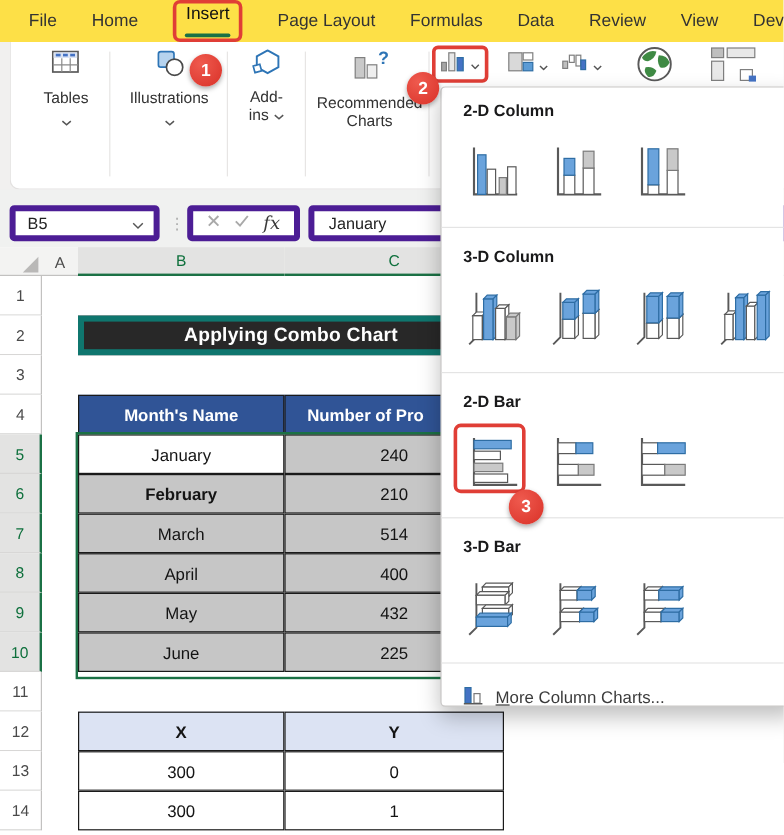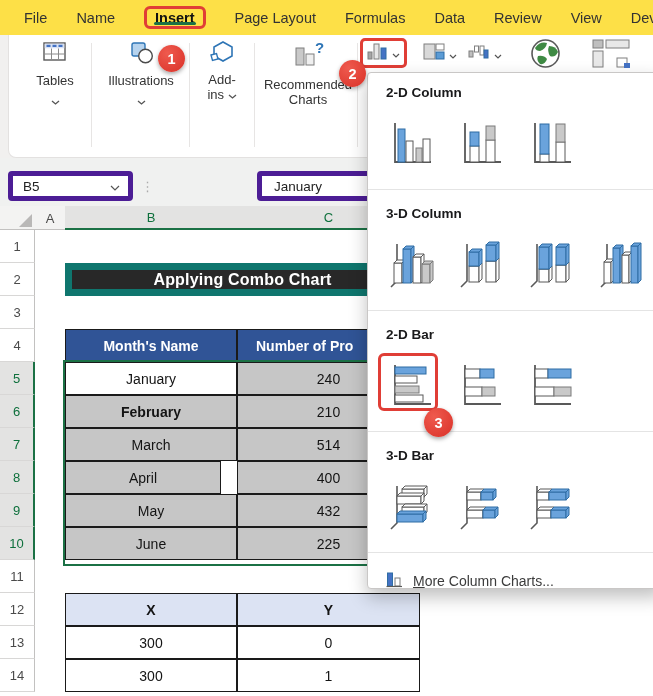--- a/index.html
+++ b/index.html
@@ -2,22 +2,22 @@
 <html><head>
 <meta charset="utf-8">
 <style>
   html,body{margin:0;padding:0;}
   body{width:653px;height:696px;overflow:hidden;position:relative;background:#F1F0EF;
        font-family:"Liberation Sans",sans-serif;-webkit-font-smoothing:antialiased;}
   
   #tabbar{position:absolute;left:0;top:0;width:653px;height:35px;background:#fde047;
           display:flex;align-items:center;padding-left:24px;gap:29px;box-sizing:border-box;}
   .tab{font-size:14.5px;color:#333;white-space:nowrap;cursor:default;}
-  .tab.active{font-weight:bold;color:#111;border:3px solid #E03E36;border-radius:6px;
-              padding:1px 8px 0 8px;position:relative;}
+  .tab.active{font-weight:normal;color:#111;border:3px solid #E03E36;border-radius:6px;
+              padding:1px 8px 12px 8px;position:relative;}
   .tab-underline{position:absolute;left:7px;right:7px;bottom:1px;height:3px;background:#1B7145;border-radius:2px;}
   
   #ribbon{position:absolute;left:8px;top:35px;width:652px;height:123px;background:#fff;
           border:1px solid #E3E1E0;border-top:none;border-radius:0 0 8px 8px;box-sizing:border-box;}
   .rdiv{position:absolute;top:8px;bottom:10px;width:1px;background:#E7E5E4;}
   .big-btn{position:absolute;top:6px;display:flex;flex-direction:column;align-items:center;cursor:default;}
   .big-btn .blabel{font-size:13px;color:#333;text-align:center;line-height:15px;margin-top:5px;}
   .chev{margin-top:3px;}
   .small-btn{position:absolute;display:flex;align-items:center;gap:4px;cursor:default;}
   .redbox-btn{border:3px solid #E03E36;border-radius:5px;padding:1px 4px;}
@@ -36,21 +36,21 @@
   .colhdr{position:absolute;top:0;height:24px;display:flex;align-items:center;justify-content:center;
           font-size:13px;color:#4A4A4A;box-sizing:border-box;}
   .colhdr.sel{background:#E3E3E2;color:#0E703C;border-bottom:2px solid #1B7145;}
   .corner-tri{position:absolute;right:3px;bottom:3px;width:0;height:0;
               border-left:13px solid transparent;border-bottom:13px solid #B9B8B7;}
   .rowhdr{position:absolute;left:0;width:35px;height:33px;display:flex;align-items:center;justify-content:center;
           font-size:13px;color:#4A4A4A;border-bottom:1px solid #D8D7D6;border-right:1px solid #C2C1C0;box-sizing:border-box;background:#fff;}
   .rowhdr.sel{background:#E3E3E2;color:#0E703C;border-right:2px solid #1B7145;}
   .cell{position:absolute;display:flex;align-items:center;justify-content:center;box-sizing:border-box;
         font-size:14px;color:#141414;border:1px solid #1A1A1A;}
-  .title-cell{background:#282828;color:#fff;font-weight:bold;font-size:16px;border:7px solid #0f766e;letter-spacing:.2px;}
+  .title-cell{background:#282828;color:#fff;font-weight:bold;font-size:16px;border:5px solid #0f766e;letter-spacing:.2px;}
   .hdr-cell{background:#305496;color:#fff;font-weight:bold;}
   .gray-cell{background:#C6C6C6;}
   .white-cell{background:#fff;}
   .xyhdr-cell{background:#DCE3F3;font-weight:bold;}
   #sel-border{position:absolute;border:2px solid #1B7145;pointer-events:none;z-index:3;}
   
   #watermark{position:absolute;left:246px;top:436px;display:flex;align-items:center;gap:7px;
              z-index:2;pointer-events:none;opacity:.9;}
   #wm-text{display:flex;flex-direction:column;}
   #wm-brand{font-size:24px;font-weight:bold;color:#B3CBE9;letter-spacing:.5px;line-height:24px;}
@@ -68,21 +68,21 @@
   
   .badge{position:absolute;width:27px;height:27px;border-radius:50%;background:radial-gradient(circle at 35% 30%,#EF5A4E,#D93128);
          color:#fff;font-size:14.5px;font-weight:bold;display:flex;align-items:center;justify-content:center;
          box-shadow:0 2px 4px rgba(0,0,0,.35);z-index:12;}
 </style>
 </head>
 <body>
 
 <div id="tabbar">
     <div class="tab">File</div>
-    <div class="tab">Name</div>
+    <div class="tab">Home</div>
     <div class="tab active">Insert<span class="tab-underline"></span></div>
     <div class="tab">Page Layout</div>
     <div class="tab">Formulas</div>
     <div class="tab">Data</div>
     <div class="tab">Review</div>
     <div class="tab">View</div>
     <div class="tab">Dev</div>
   </div>
 
 <div id="ribbon">
@@ -209,20 +209,29 @@
 </div>
 
 <div id="fbar">
   <div id="namebox" class="fwhite">
     <span>B5</span>
     <span><svg width="10" height="6" viewBox="0 0 10 6">
           <path d="M1 1 L5 5 L9 1" fill="none" stroke="#555" stroke-width="1.2"></path>
         </svg></span>
   </div>
   <div id="fbar-dots">⋮</div>
+  <div id="fxbox" class="fwhite">
+    <span><svg width="12" height="12" viewBox="0 0 12 12">
+          <path d="M2 2 L10 10 M10 2 L2 10" stroke="#A9A9A9" stroke-width="1.6" fill="none"></path>
+        </svg></span>
+    <span><svg width="13" height="12" viewBox="0 0 13 12">
+          <path d="M1.5 6.5 L5 10 L11.5 2" stroke="#A9A9A9" stroke-width="1.6" fill="none"></path>
+        </svg></span>
+    <span class="fx">fx</span>
+  </div>
   <div id="forminput" class="fwhite">
     <span>January</span>
   </div>
 </div>
 
 <div id="sheet">
   <div class="colhdr-strip">
     <div class="colhdr" style="left:0;width:35px">
         <span class="corner-tri"></span>
       </div>
@@ -249,21 +258,21 @@
   <div id="cells">
       <div class="cell title-cell" style="left: 65px; top: 57px; width: 355px; height: 33px;">Applying Combo Chart</div>
       <div class="cell hdr-cell" style="left: 65px; top: 123px; width: 172px; height: 33px;">Month's Name</div>
       <div class="cell hdr-cell" style="left: 237px; top: 123px; width: 183px; height: 33px; justify-content: flex-start; padding-left: 18px;">Number of Pro</div>
       <div class="cell white-cell" style="left: 65px; top: 156px; width: 172px; height: 33px;">January</div>
       <div class="cell gray-cell" style="left: 237px; top: 156px; width: 183px; height: 33px;">240</div>
       <div class="cell gray-cell" style="left: 65px; top: 189px; width: 172px; height: 33px; font-weight: bold;">February</div>
       <div class="cell gray-cell" style="left: 237px; top: 189px; width: 183px; height: 33px;">210</div>
       <div class="cell gray-cell" style="left: 65px; top: 222px; width: 172px; height: 33px;">March</div>
       <div class="cell gray-cell" style="left: 237px; top: 222px; width: 183px; height: 33px;">514</div>
-      <div class="cell gray-cell" style="left: 65px; top: 255px; width: 156px; height: 33px;">April</div>
+      <div class="cell gray-cell" style="left: 65px; top: 255px; width: 172px; height: 33px;">April</div>
       <div class="cell gray-cell" style="left: 237px; top: 255px; width: 183px; height: 33px;">400</div>
       <div class="cell gray-cell" style="left: 65px; top: 288px; width: 172px; height: 33px; text-align: right;">May</div>
       <div class="cell gray-cell" style="left: 237px; top: 288px; width: 183px; height: 33px;">432</div>
       <div class="cell gray-cell" style="left: 65px; top: 321px; width: 172px; height: 33px;">June</div>
       <div class="cell gray-cell" style="left: 237px; top: 321px; width: 183px; height: 33px;">225</div>
       <div class="cell xyhdr-cell" style="left: 65px; top: 387px; width: 172px; height: 33px;">X</div>
       <div class="cell xyhdr-cell" style="left: 237px; top: 387px; width: 183px; height: 33px;">Y</div>
       <div class="cell white-cell" style="left: 65px; top: 420px; width: 172px; height: 33px;">300</div>
       <div class="cell white-cell" style="left: 237px; top: 420px; width: 183px; height: 33px;">0</div>
       <div class="cell white-cell" style="left: 65px; top: 453px; width: 172px; height: 33px;">300</div>

